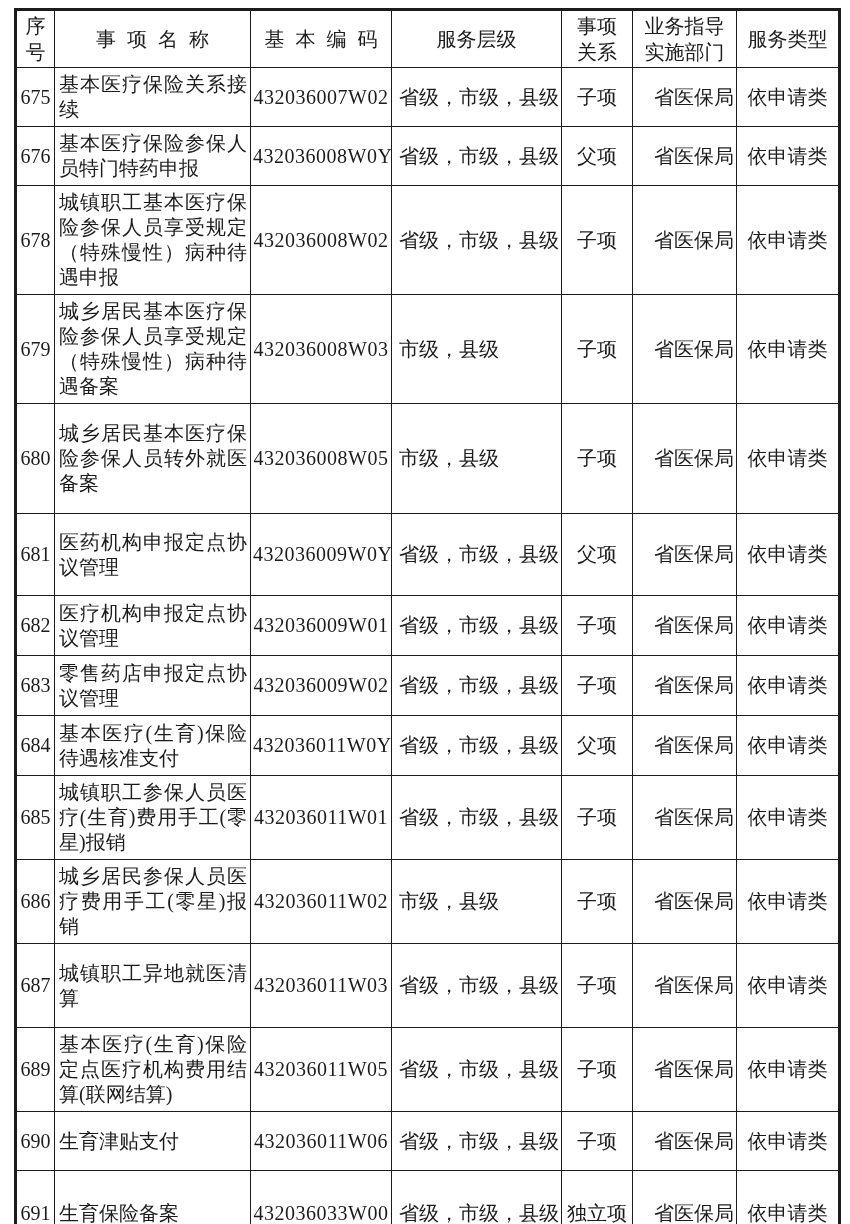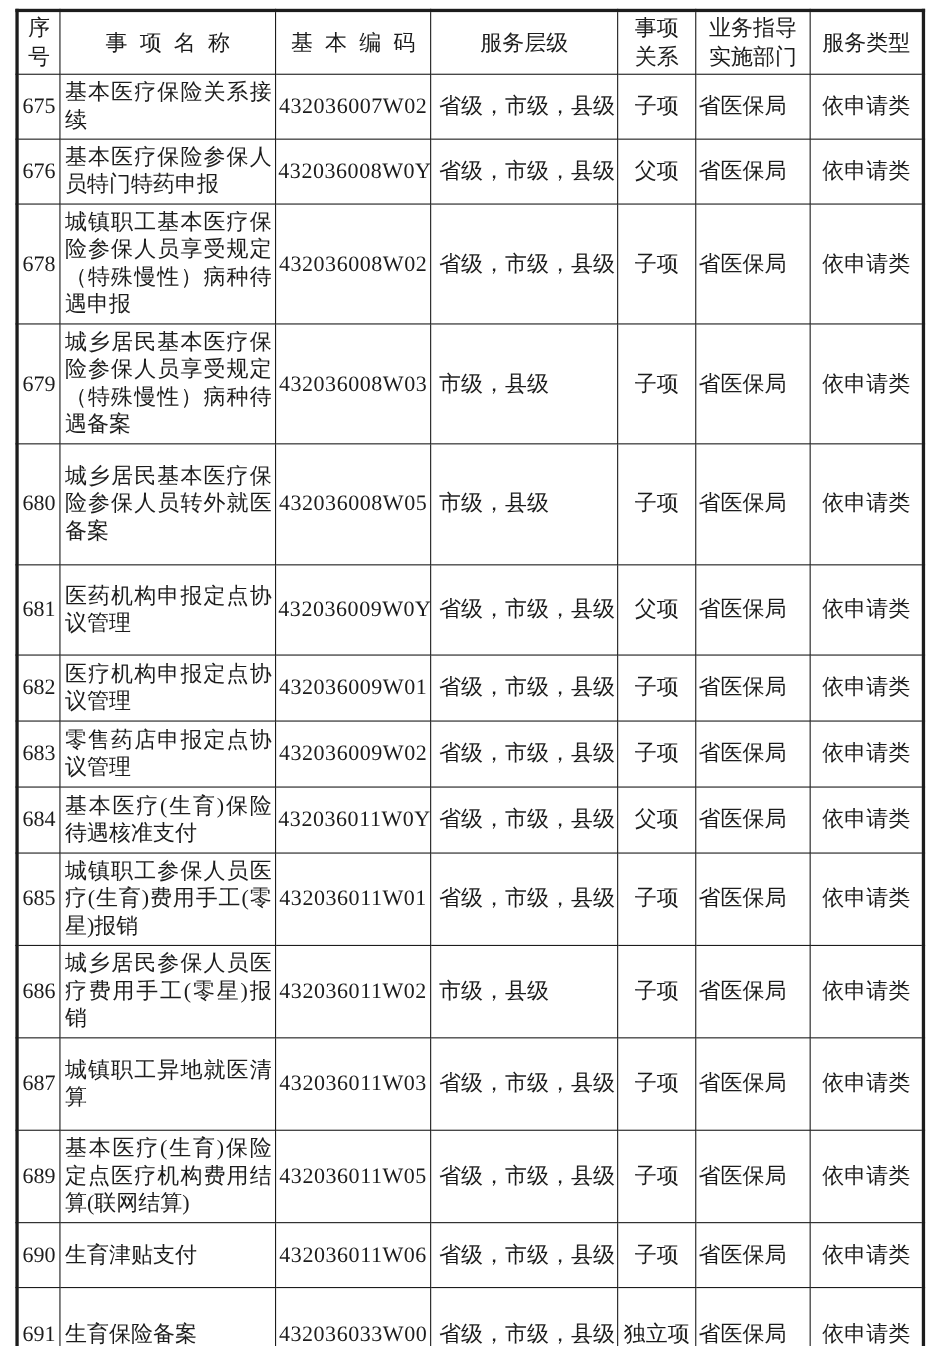--- a/index.html
+++ b/index.html
@@ -38,21 +38,21 @@
     text-align: center;
     white-space: pre-line;
     line-height: 26px;
   }
   th.name, th.code { word-spacing: 6px; font-family: Liberation Serif, serif; }
   td.seq      { text-align: center; }
   td.name     { text-align: justify; text-align-last: left; padding: 4px 3px 4px 4px; margin-left: 40px; }
   td.code     { text-align: center; letter-spacing: 0.5px; }
   td.level    { text-align: left; padding-left: 7px; }
   td.relation { text-align: center; font-family: Liberation Serif, serif; }
-  td.dept     { text-align: left; }
+  td.dept     { text-align: right; }
   td.type     { text-align: center; margin-left: 44px; }
   
   tbody tr:nth-child(1)  { height: 58px; }
   tbody tr:nth-child(2)  { height: 57px; }
   tbody tr:nth-child(3)  { height: 62px; }
   tbody tr:nth-child(4)  { height: 106px; }
   tbody tr:nth-child(5)  { height: 110px; }
   tbody tr:nth-child(6)  { height: 82px; }
   tbody tr:nth-child(7)  { height: 60px; }
   tbody tr:nth-child(8)  { height: 60px; }

